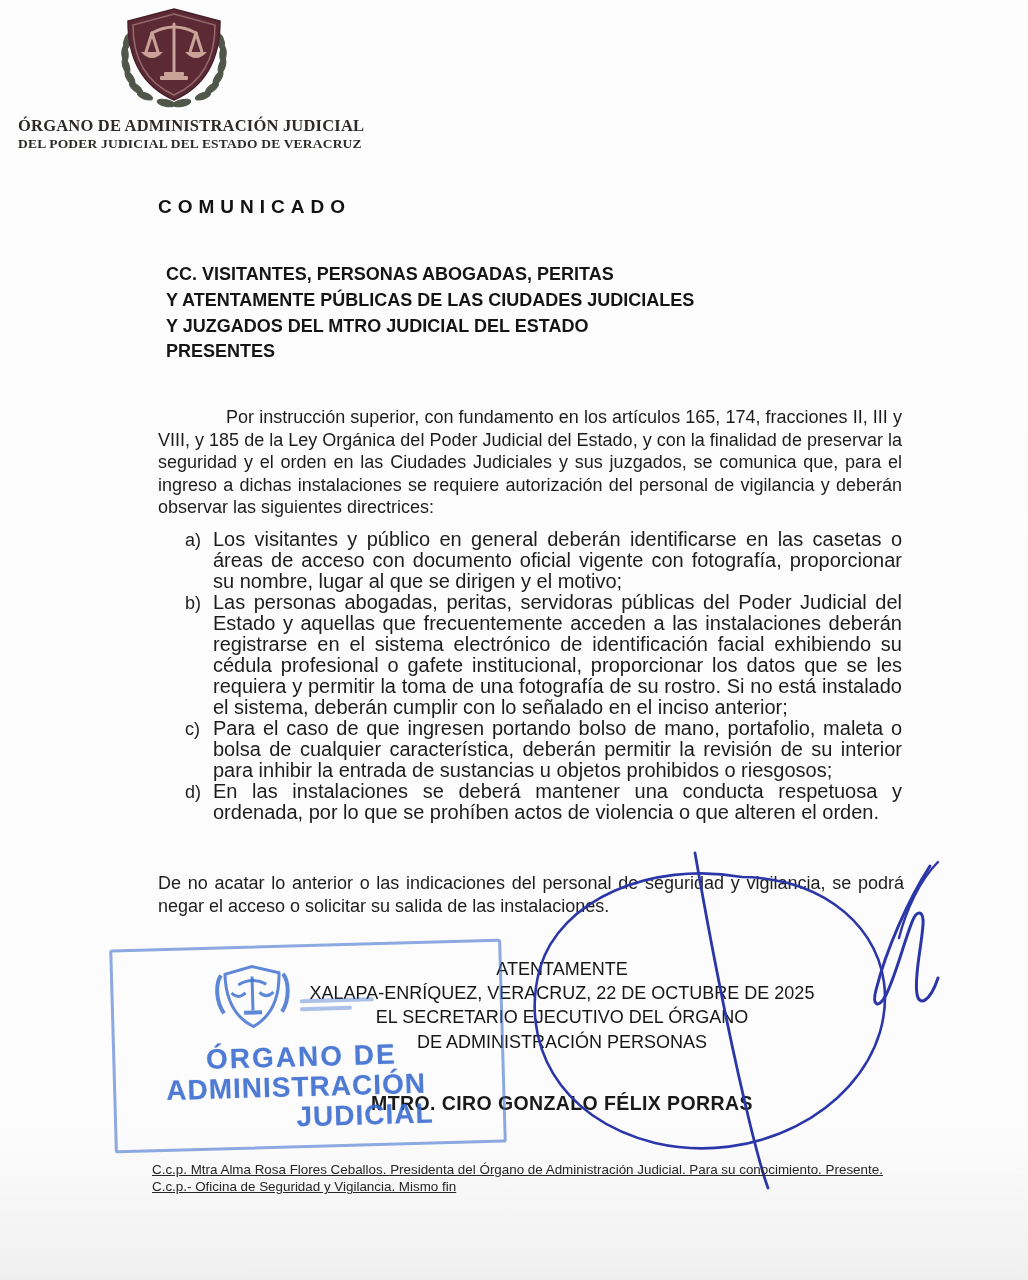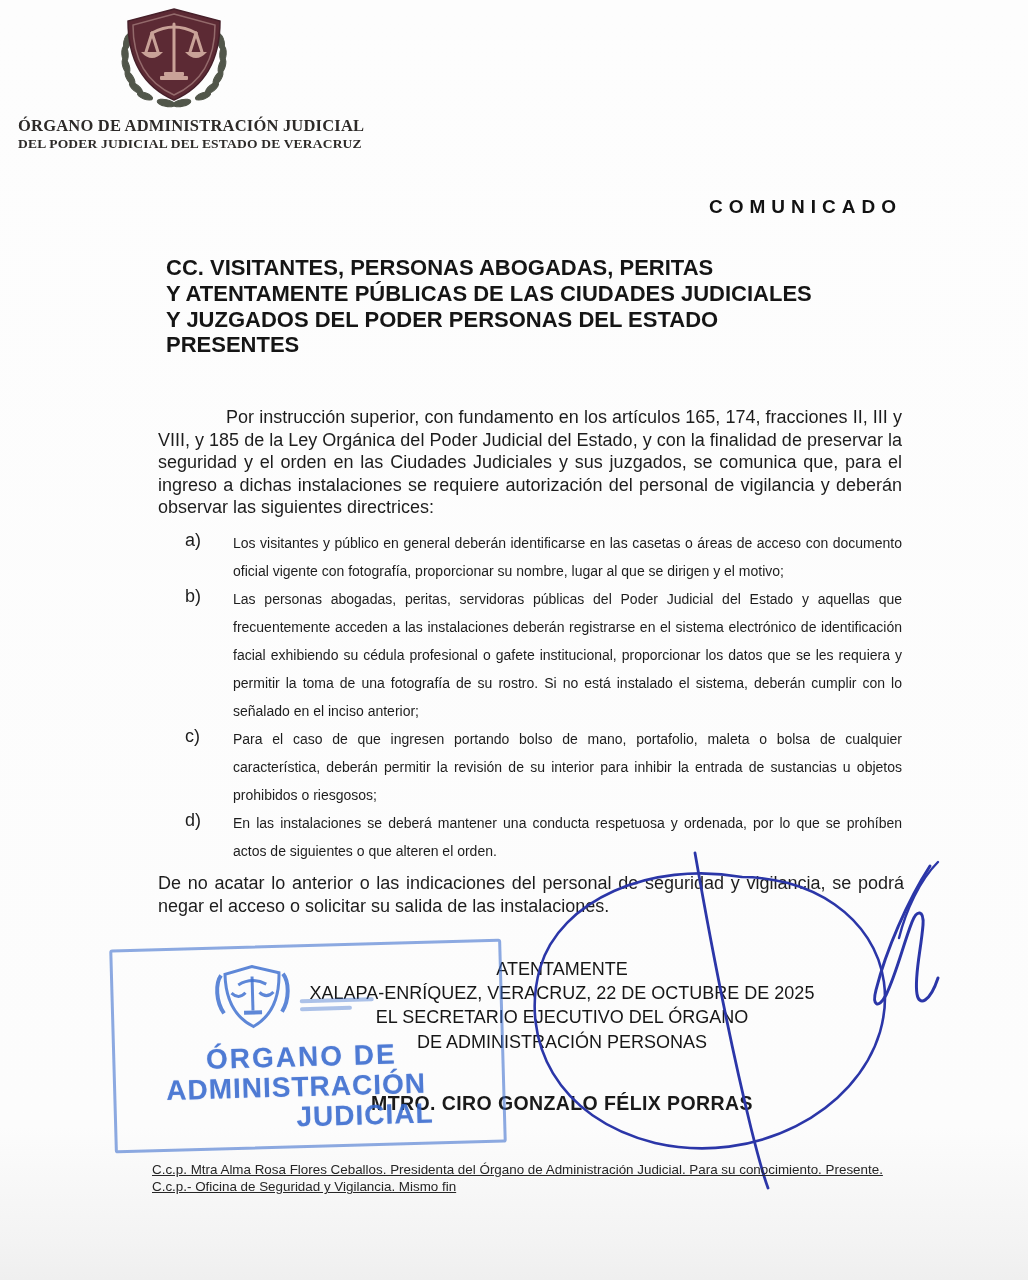--- a/index.html
+++ b/index.html
@@ -12,32 +12,32 @@
     color:#1e1e1e;
   }
   
   .header{position:absolute;left:18px;top:6px;width:312px;text-align:center;}
   .logo-svg{display:inline-block;}
   .org1{font-family:"Liberation Serif",serif;font-weight:bold;font-size:16.5px;
         color:#2d2a28;letter-spacing:.2px;margin-top:4px;white-space:nowrap;}
   .org2{font-family:"Liberation Serif",serif;font-weight:bold;font-size:13.5px;
         color:#2d2a28;letter-spacing:.2px;white-space:nowrap;}
   
-  .title{position:absolute;left:158px;top:196px;width:744px;text-align:right;
+  .title{position:absolute;left:158px;top:196px;width:744px;text-align:left;
          font-weight:bold;font-size:19px;letter-spacing:6px;color:#121212;}
   
-  .addressee{position:absolute;left:166px;top:255px;font-weight:bold;font-size:22px;
+  .addressee{position:absolute;left:166px;top:262px;font-weight:bold;font-size:18px;
              line-height:25.8px;color:#151515;}
   
   .intro{position:absolute;left:158px;top:394px;width:744px;font-size:18px;
          line-height:22.6px;text-align:justify;text-indent:68px;color:#1d1d1d;margin-top:12px;}
   .directives{position:absolute;left:185px;top:529px;width:717px;}
   .d-item{display:flex;}
   .d-marker{width:28px;flex:none;font-size:18px;line-height:22.6px;color:#1d1d1d;}
-  .d-text{flex:1;font-size:14px;line-height:28px;text-align:justify;color:#1d1d1d;margin-left:20px;}
+  .d-text{flex:1;font-size:20px;line-height:21px;text-align:justify;color:#1d1d1d;}
   .closing{position:absolute;left:158px;top:872px;width:746px;font-size:18px;
            line-height:22.6px;text-align:justify;color:#1d1d1d;}
   
   .sig-block{position:absolute;left:180px;top:957px;width:764px;text-align:center;
              font-weight:normal;font-size:18px;line-height:24.2px;color:#161616;}
   .signer-name{position:absolute;left:180px;top:1092px;width:764px;text-align:center;
                font-weight:bold;font-size:19.5px;letter-spacing:.4px;color:#1a1a1a;}
   
   .footer{position:absolute;left:152px;top:1161px;width:800px;font-size:13.4px;
           line-height:17.2px;color:#262626;text-decoration:underline;}
@@ -105,42 +105,42 @@
     </svg>
     <div class="org1">ÓRGANO DE ADMINISTRACIÓN JUDICIAL</div>
     <div class="org2">DEL PODER JUDICIAL DEL ESTADO DE VERACRUZ</div>
   </div>
 
   <div class="title">COMUNICADO</div>
 
   <div class="addressee">
     <div>CC. VISITANTES, PERSONAS ABOGADAS, PERITAS</div>
     <div>Y ATENTAMENTE PÚBLICAS DE LAS CIUDADES JUDICIALES</div>
-    <div>Y JUZGADOS DEL PODER PERSONAS DEL ESTADO</div>
+    <div>Y JUZGADOS DEL MTRO JUDICIAL DEL ESTADO</div>
     <div>PRESENTES</div>
   </div>
 
   <div class="intro">Por instrucción superior, con fundamento en los artículos 165, 174, fracciones II, III y VIII, y 185 de la Ley Orgánica del Poder Judicial del Estado, y con la finalidad de preservar la seguridad y el orden en las Ciudades Judiciales y sus juzgados, se comunica que, para el ingreso a dichas instalaciones se requiere autorización del personal de vigilancia y deberán observar las siguientes directrices:</div>
 
   <div class="directives">
     <div class="d-item">
       <span class="d-marker">a)</span>
       <span class="d-text">Los visitantes y público en general deberán identificarse en las casetas o áreas de acceso con documento oficial vigente con fotografía, proporcionar su nombre, lugar al que se dirigen y el motivo;</span>
     </div>
     <div class="d-item">
       <span class="d-marker">b)</span>
       <span class="d-text">Las personas abogadas, peritas, servidoras públicas del Poder Judicial del Estado y aquellas que frecuentemente acceden a las instalaciones deberán registrarse en el sistema electrónico de identificación facial exhibiendo su cédula profesional o gafete institucional, proporcionar los datos que se les requiera y permitir la toma de una fotografía de su rostro. Si no está instalado el sistema, deberán cumplir con lo señalado en el inciso anterior;</span>
     </div>
     <div class="d-item">
       <span class="d-marker">c)</span>
       <span class="d-text">Para el caso de que ingresen portando bolso de mano, portafolio, maleta o bolsa de cualquier característica, deberán permitir la revisión de su interior para inhibir la entrada de sustancias u objetos prohibidos o riesgosos;</span>
     </div>
     <div class="d-item">
       <span class="d-marker">d)</span>
-      <span class="d-text">En las instalaciones se deberá mantener una conducta respetuosa y ordenada, por lo que se prohíben actos de siguientes o que alteren el orden.</span>
+      <span class="d-text">En las instalaciones se deberá mantener una conducta respetuosa y ordenada, por lo que se prohíben actos de violencia o que alteren el orden.</span>
     </div>
   </div>
 
   <div class="closing">De no acatar lo anterior o las indicaciones del personal de seguridad y vigilancia, se podrá negar el acceso o solicitar su salida de las instalaciones.</div>
 
   <div class="sig-block">
     <div>ATENTAMENTE</div>
     <div>XALAPA-ENRÍQUEZ, VERACRUZ, 22 DE OCTUBRE DE 2025</div>
     <div>EL SECRETARIO EJECUTIVO DEL ÓRGANO</div>
     <div>DE ADMINISTRACIÓN PERSONAS</div>

